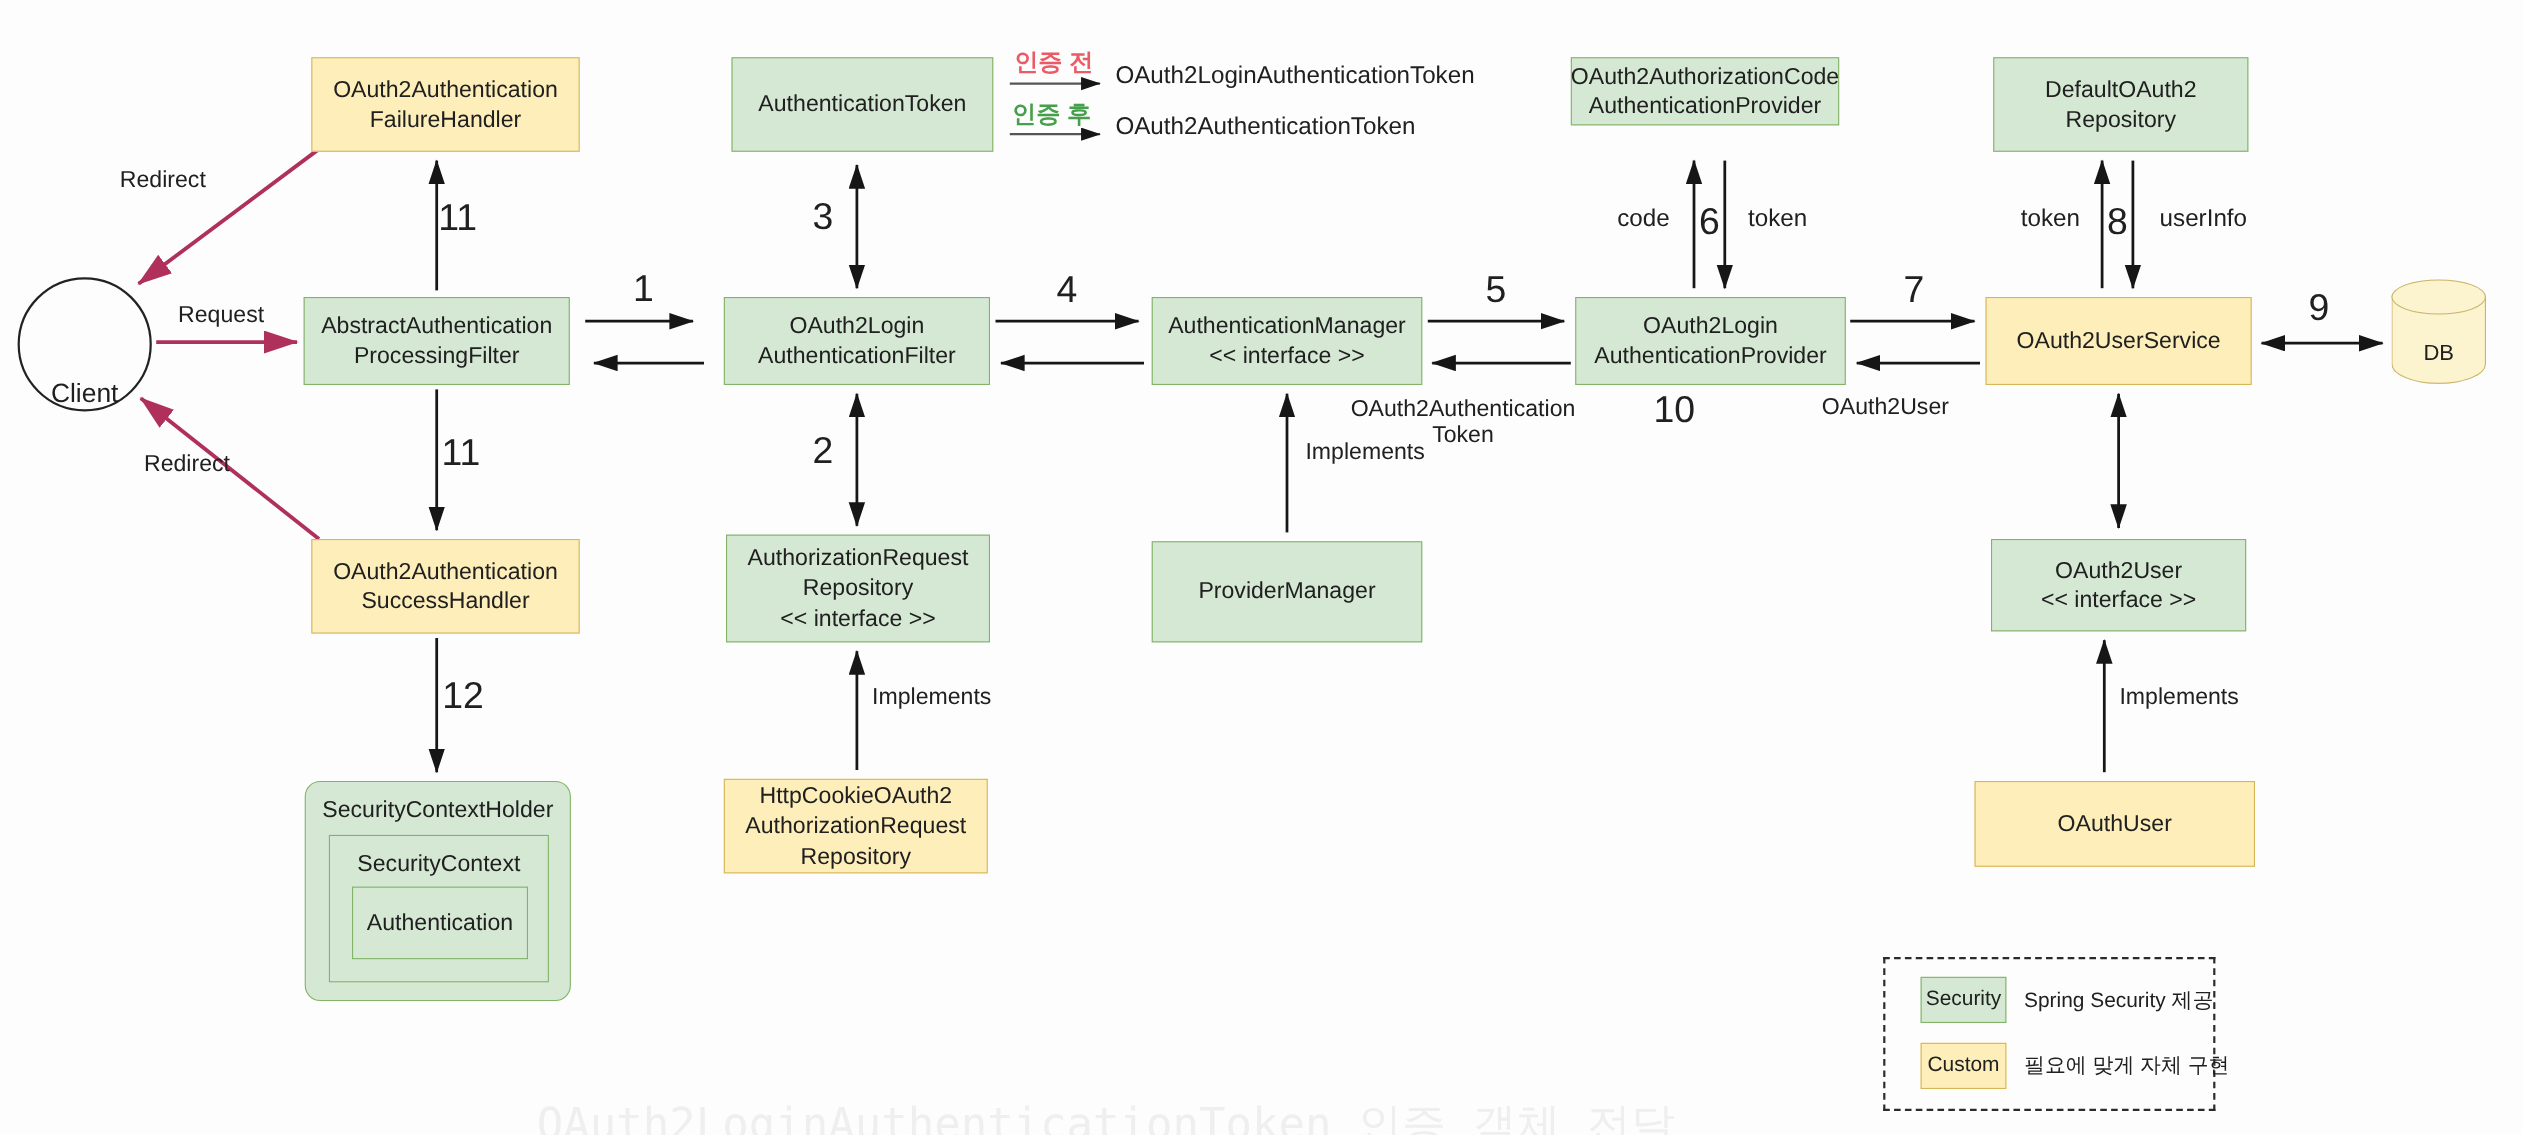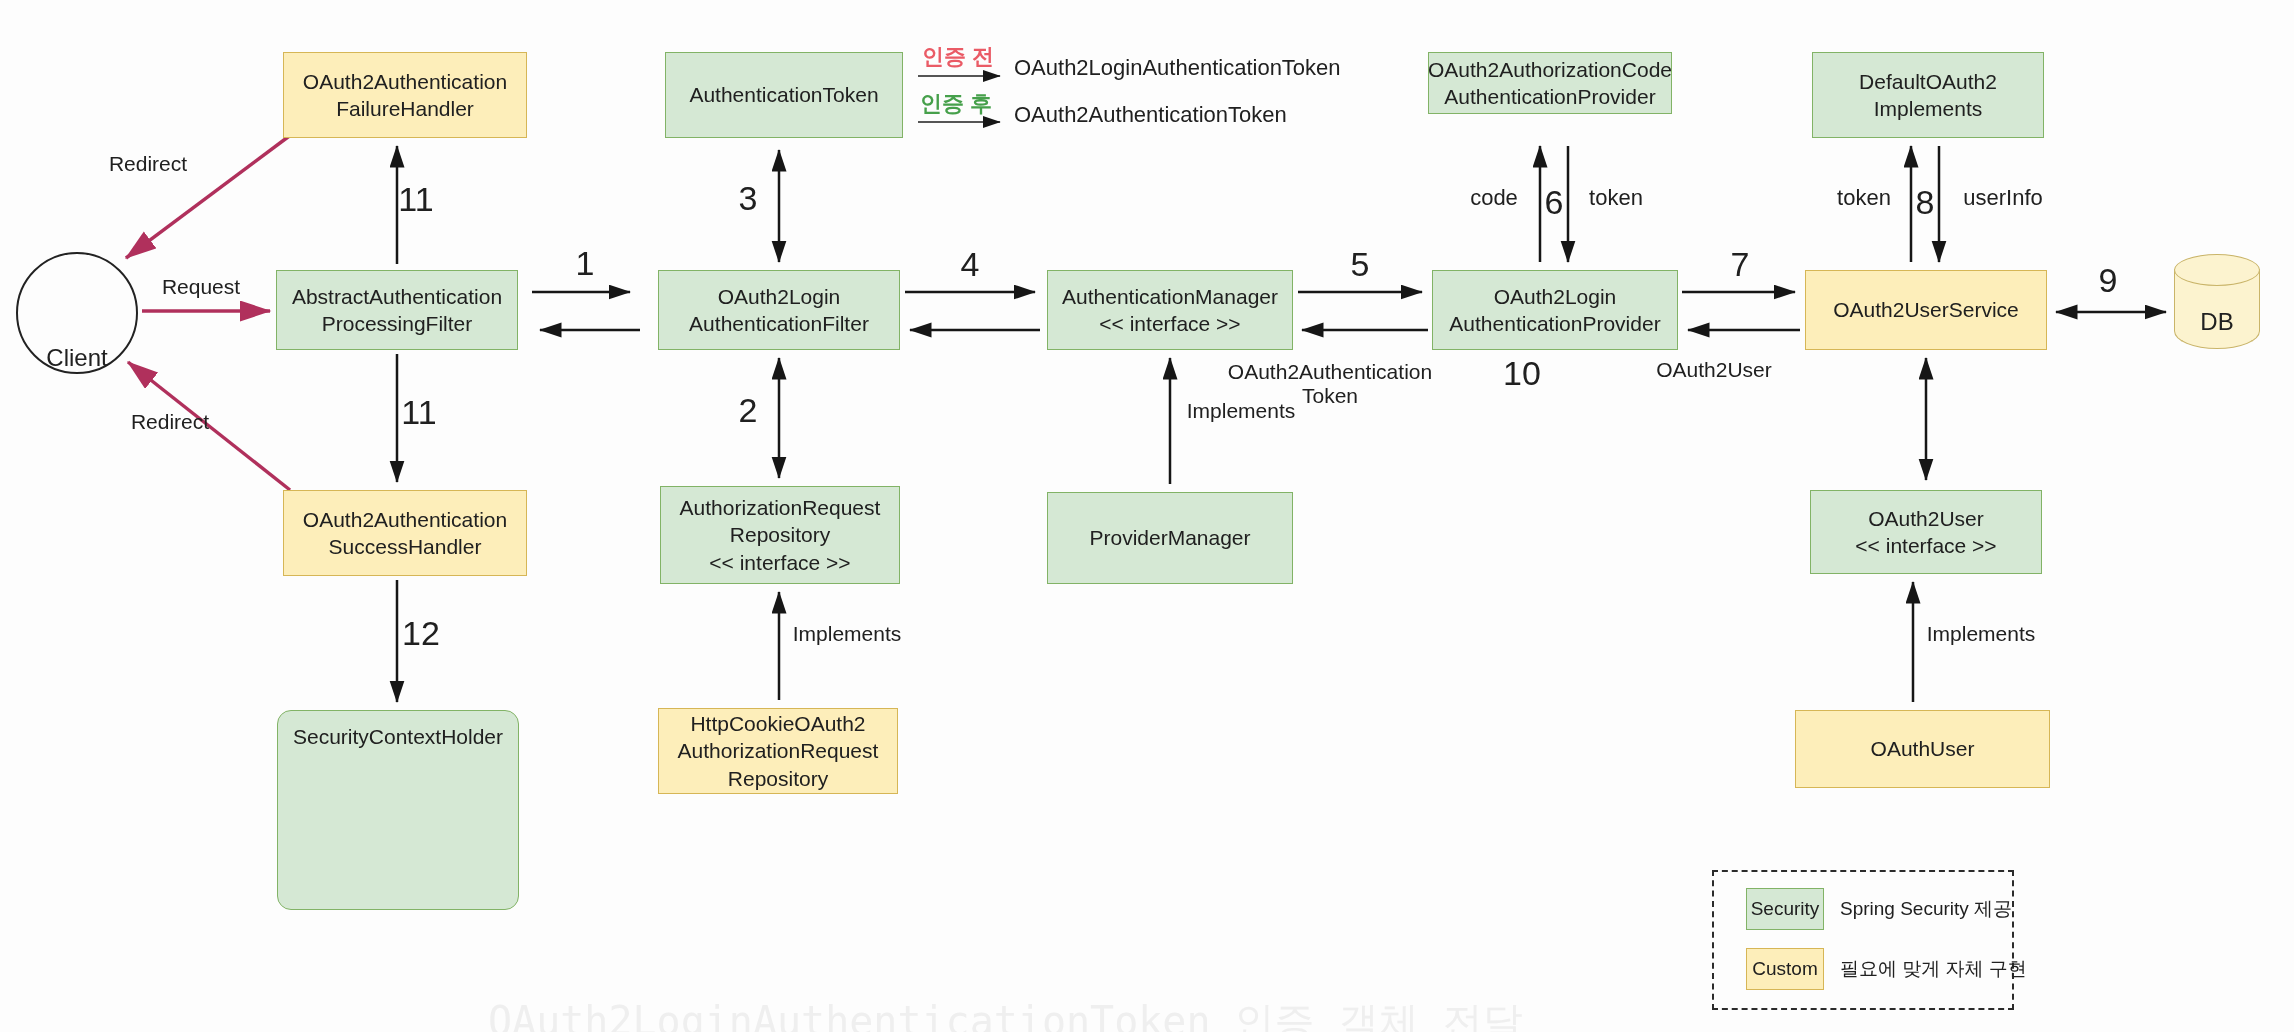--- a/index.html
+++ b/index.html
@@ -39,21 +39,21 @@
   .num{font-size:34px;}
   .lbl-left{position:absolute;z-index:3;transform:translateY(-50%);
        white-space:nowrap;font-size:22px;color:var(--text);}
   .kr-red{color:var(--before-color);font-weight:700;font-size:22px;}
   .kr-green{color:var(--after-color);font-weight:700;font-size:22px;}
   .db-top{position:absolute;left:2174px;top:254px;width:86px;height:32px;z-index:3;
       box-sizing:border-box;background:var(--db-fill);border:1.5px solid var(--db-border);border-radius:50%;}
   .db-body{position:absolute;left:2174px;top:269px;width:86px;height:80px;z-index:2;
       box-sizing:border-box;background:var(--db-fill);border:1.5px solid var(--db-border);
       border-top:none;border-radius:0 0 50% 50% / 0 0 18px 18px;}
-  .db-label{position:absolute;left:2217px;top:322px;z-index:4;transform:translate(-50%,-50%);font-size:24px;}
+  .db-label{position:absolute;left:2217px;top:322px;z-index:4;transform:translate(-50%,-50%);font-size:20px;}
   .legend{position:absolute;left:1712px;top:870px;width:302px;height:140px;z-index:2;
       box-sizing:border-box;border:2.5px dashed #2b2b2b;}
   .chip{position:absolute;z-index:3;box-sizing:border-box;display:flex;align-items:center;
       justify-content:center;font-size:19px;}
   .legend-text{position:absolute;z-index:3;transform:translateY(-50%);font-size:19px;white-space:nowrap;}
   .faint-caption{position:absolute;left:488px;top:994px;z-index:0;white-space:nowrap;
       font-family:"DejaVu Sans Mono",monospace;font-size:40px;color:var(--faint);}
 </style>
 </head>
 <body>
@@ -107,21 +107,21 @@
 <div class="client">
   <span>Client</span>
 </div>
 
 <div class="box cus" style="left:283px;top:52px;width:244px;height:86px;"><span>OAuth2Authentication
 FailureHandler</span></div>
 <div class="box sec" style="left:665px;top:52px;width:238px;height:86px;"><span>AuthenticationToken</span></div>
 <div class="box sec" style="left:1428px;top:52px;width:244px;height:62px;"><span>OAuth2AuthorizationCode
 AuthenticationProvider</span></div>
 <div class="box sec" style="left:1812px;top:52px;width:232px;height:86px;"><span>DefaultOAuth2
-Implements</span></div>
+Repository</span></div>
 
 <div class="box sec" style="left:276px;top:270px;width:242px;height:80px;"><span>AbstractAuthentication
 ProcessingFilter</span></div>
 <div class="box sec" style="left:658px;top:270px;width:242px;height:80px;"><span>OAuth2Login
 AuthenticationFilter</span></div>
 <div class="box sec" style="left:1047px;top:270px;width:246px;height:80px;"><span>AuthenticationManager
 &lt;&lt; interface &gt;&gt;</span></div>
 <div class="box sec" style="left:1432px;top:270px;width:246px;height:80px;"><span>OAuth2Login
 AuthenticationProvider</span></div>
 <div class="box cus" style="left:1805px;top:270px;width:242px;height:80px;"><span>OAuth2UserService</span></div>
@@ -135,20 +135,26 @@
 <div class="box sec" style="left:1810px;top:490px;width:232px;height:84px;"><span>OAuth2User
 &lt;&lt; interface &gt;&gt;</span></div>
 
 <div class="box cus" style="left:658px;top:708px;width:240px;height:86px;"><span>HttpCookieOAuth2
 AuthorizationRequest
 Repository</span></div>
 <div class="box cus" style="left:1795px;top:710px;width:255px;height:78px;"><span>OAuthUser</span></div>
 
 <div class="box sec" style="left:277px;top:710px;width:242px;height:200px;align-items:flex-start;border-radius:14px;">
   <span class="nest-title">SecurityContextHolder</span>
+  <div class="nest" style="left:21px;top:48px;width:200px;height:134px;">
+    <span class="nest-title">SecurityContext</span>
+    <div class="nest" style="left:20px;top:46px;width:160px;height:66px;align-items:center;">
+      <span style="padding-top:0;font-size:21px;">Authentication</span>
+    </div>
+  </div>
 </div>
 
 <div class="db-body"></div>
 <div class="db-top"></div>
 <div class="db-label">DB</div>
 
 <div class="lbl num" style="left:585px;top:263px;">1</div>
 <div class="lbl num" style="left:970px;top:264px;">4</div>
 <div class="lbl num" style="left:1360px;top:264px;">5</div>
 <div class="lbl num" style="left:1740px;top:264px;">7</div>

